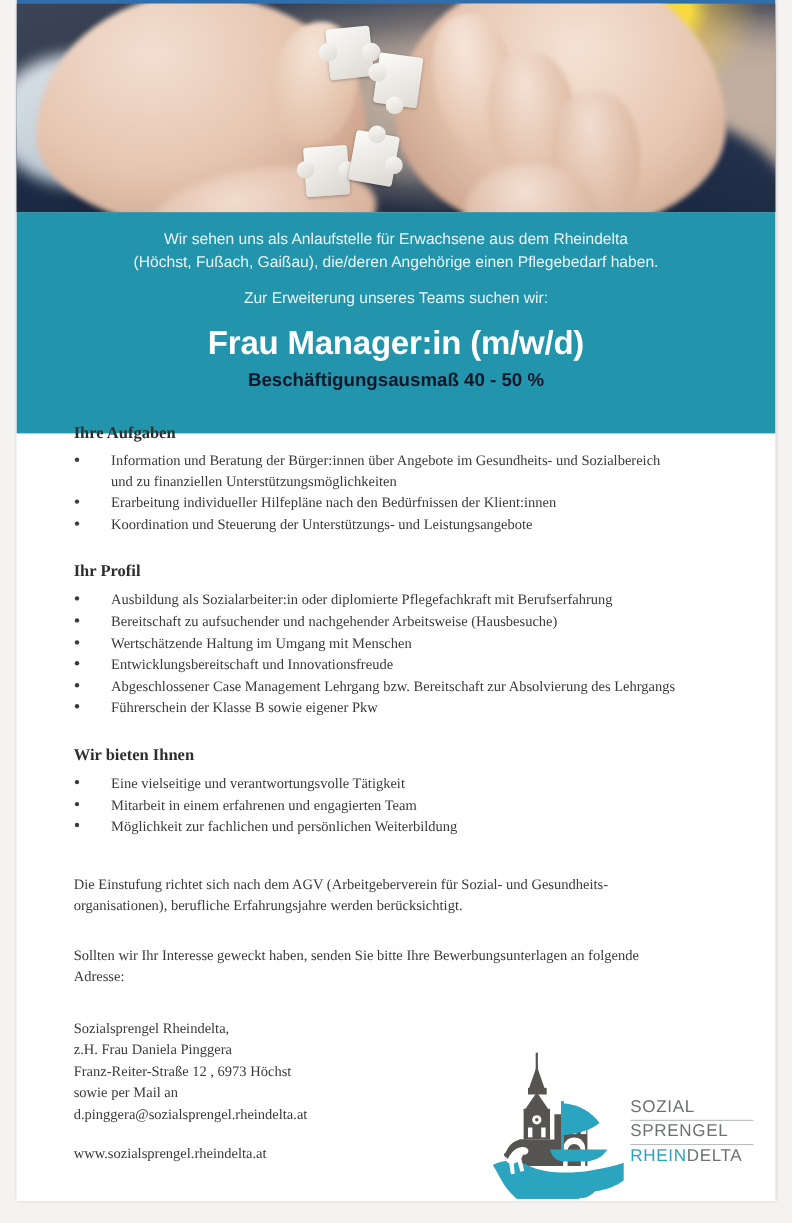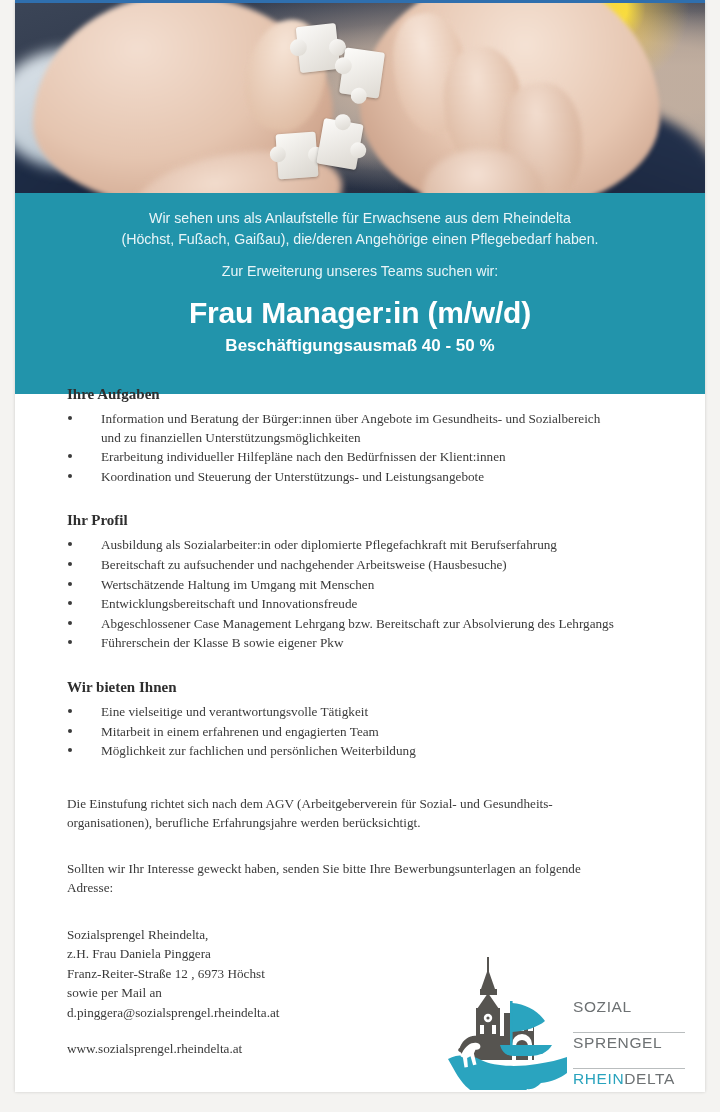--- a/index.html
+++ b/index.html
@@ -69,36 +69,36 @@
   .pz4{left:305px;top:118px;width:40px;height:46px;border-radius:3px;transform:rotate(10deg);
     background:linear-gradient(150deg,#fcfbf9,#dbd7d0);}
   .pz4::before{width:16px;height:16px;left:11px;top:-7px;background:linear-gradient(150deg,#fcfbf9,#dbd7d0);}
   .pz4::after{width:16px;height:16px;right:-7px;top:18px;background:linear-gradient(150deg,#fcfbf9,#dbd7d0);}
 
   
   .band{position:absolute;left:0;top:193px;width:690px;height:201px;background:#2294ab;color:#fff;text-align:center;}
   .band .lead{font-size:14.2px;line-height:21px;padding-top:15px;color:#e9f5f8;font-weight:400;}
   .band .lead2{font-size:14.2px;line-height:21px;padding-top:11px;color:#e9f5f8;}
   .band .title{font-size:30px;font-weight:bold;letter-spacing:-.2px;padding-top:14px;color:#ffffff;}
-  .band .sub{font-size:17px;font-weight:bold;padding-top:6px;color:#ffffff;}
+  .band .sub{font-size:17px;font-weight:bold;padding-top:6px;color:#0f172a;}
 
   
   .body{position:absolute;left:0;top:356px;width:646px;color:#333;font-family:Liberation Serif, serif;}
   .sect{margin:0;padding:0;}
   h2.h{font-size:15px;font-weight:bold;color:#2e2e2e;margin:0;padding:0 0 0 52px;}
   ul.bl{list-style:none;margin:7px 0 0 0;padding:0;}
   ul.bl li{position:relative;font-size:13.2px;line-height:18.6px;color:#3a3a3a;padding:0 40px 0 86px;margin-bottom:1px;}
   ul.bl li .dot{position:absolute;left:53px;top:6px;width:4px;height:4px;border-radius:50%;background:#3a3a3a;}
   p.para{font-size:13.2px;line-height:19px;color:#3a3a3a;margin:0;padding:0 44px 0 52px;}
   .addr{font-size:13.2px;line-height:19.5px;color:#3a3a3a;padding:0 0 0 52px;}
 
   
   .logo{position:absolute;left:425px;top:955px;width:245px;height:135px;}
   .logo .words{position:absolute;left:133px;top:42px;width:112px;font-size:15.5px;letter-spacing:.6px;line-height:20px;}
-  .logo .words div{border-bottom:1px solid #b9bdbe;padding-bottom:15px;color:#6d7173;}
+  .logo .words div{border-bottom:1px solid #b9bdbe;padding-bottom:1px;color:#6d7173;}
   .logo .words .rd .t{color:#29a3bd;}
   .logo .words .rd{border-bottom:none;}
 </style>
 </head>
 <body>
 
 <div class="page">
   <div class="topline"></div>
 
   <div class="hero">

